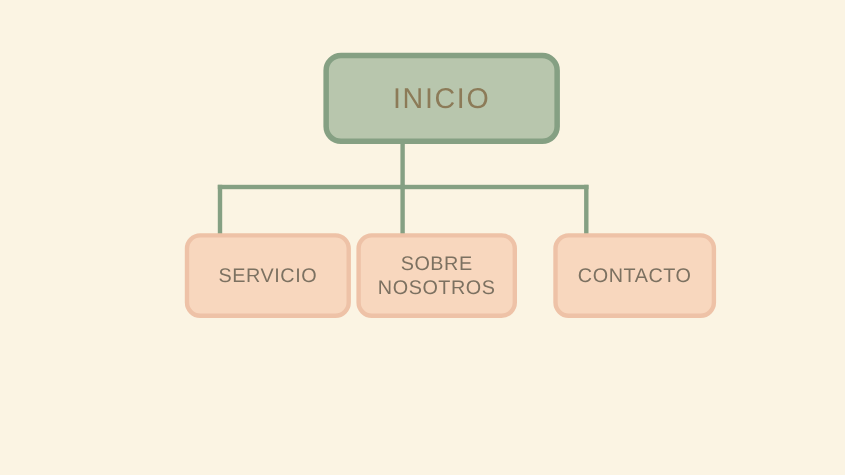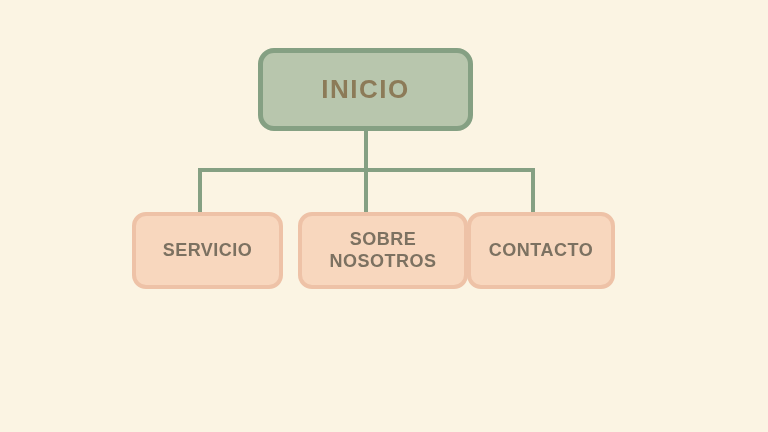--- a/index.html
+++ b/index.html
@@ -22,21 +22,22 @@
     position: relative;
     width: 768px; height: 432px;
     background: var(--background);
   }
   .node {
     position: absolute;
     display: flex;
     align-items: center;
     justify-content: center;
     text-align: center;
-    font-weight: bold;
+    font-weight: normal;
+    margin-left: 36px;
   }
   .node-root {
     left: 258px; top: 48px;
     width: 215px; height: 83px;
     background: var(--root-fill);
     border: 5px solid var(--root-border);
     border-radius: 16px;
     color: var(--root-text);
     font-size: 26px;
     letter-spacing: 1.5px;
@@ -49,21 +50,21 @@
     border: 4px solid var(--child-border);
     border-radius: 14px;
     color: var(--child-text);
     font-size: 18px;
     letter-spacing: 0.5px;
     line-height: 1.2;
     z-index: 2;
     padding: 0 6px;
   }
   .node-child-0 { left: 132px; width: 151px; }
-  .node-child-1 { left: 298px; width: 170px; justify-content: flex-end; }
+  .node-child-1 { left: 288px; width: 146px; justify-content: flex-end; }
   .node-child-2 { left: 467px; width: 148px; }
   .connector {
     position: absolute;
     background: var(--connector);
     z-index: 1;
   }
   .conn-stem      { left: 364px; top: 128px; width: 4px;   height: 44px; }
   .conn-horizontal{ left: 198px; top: 168px; width: 337px; height: 4px;  }
   .conn-drop-0    { left: 198px; top: 168px; width: 4px;   height: 48px; }
   .conn-drop-1    { left: 364px; top: 168px; width: 4px;   height: 48px; }

